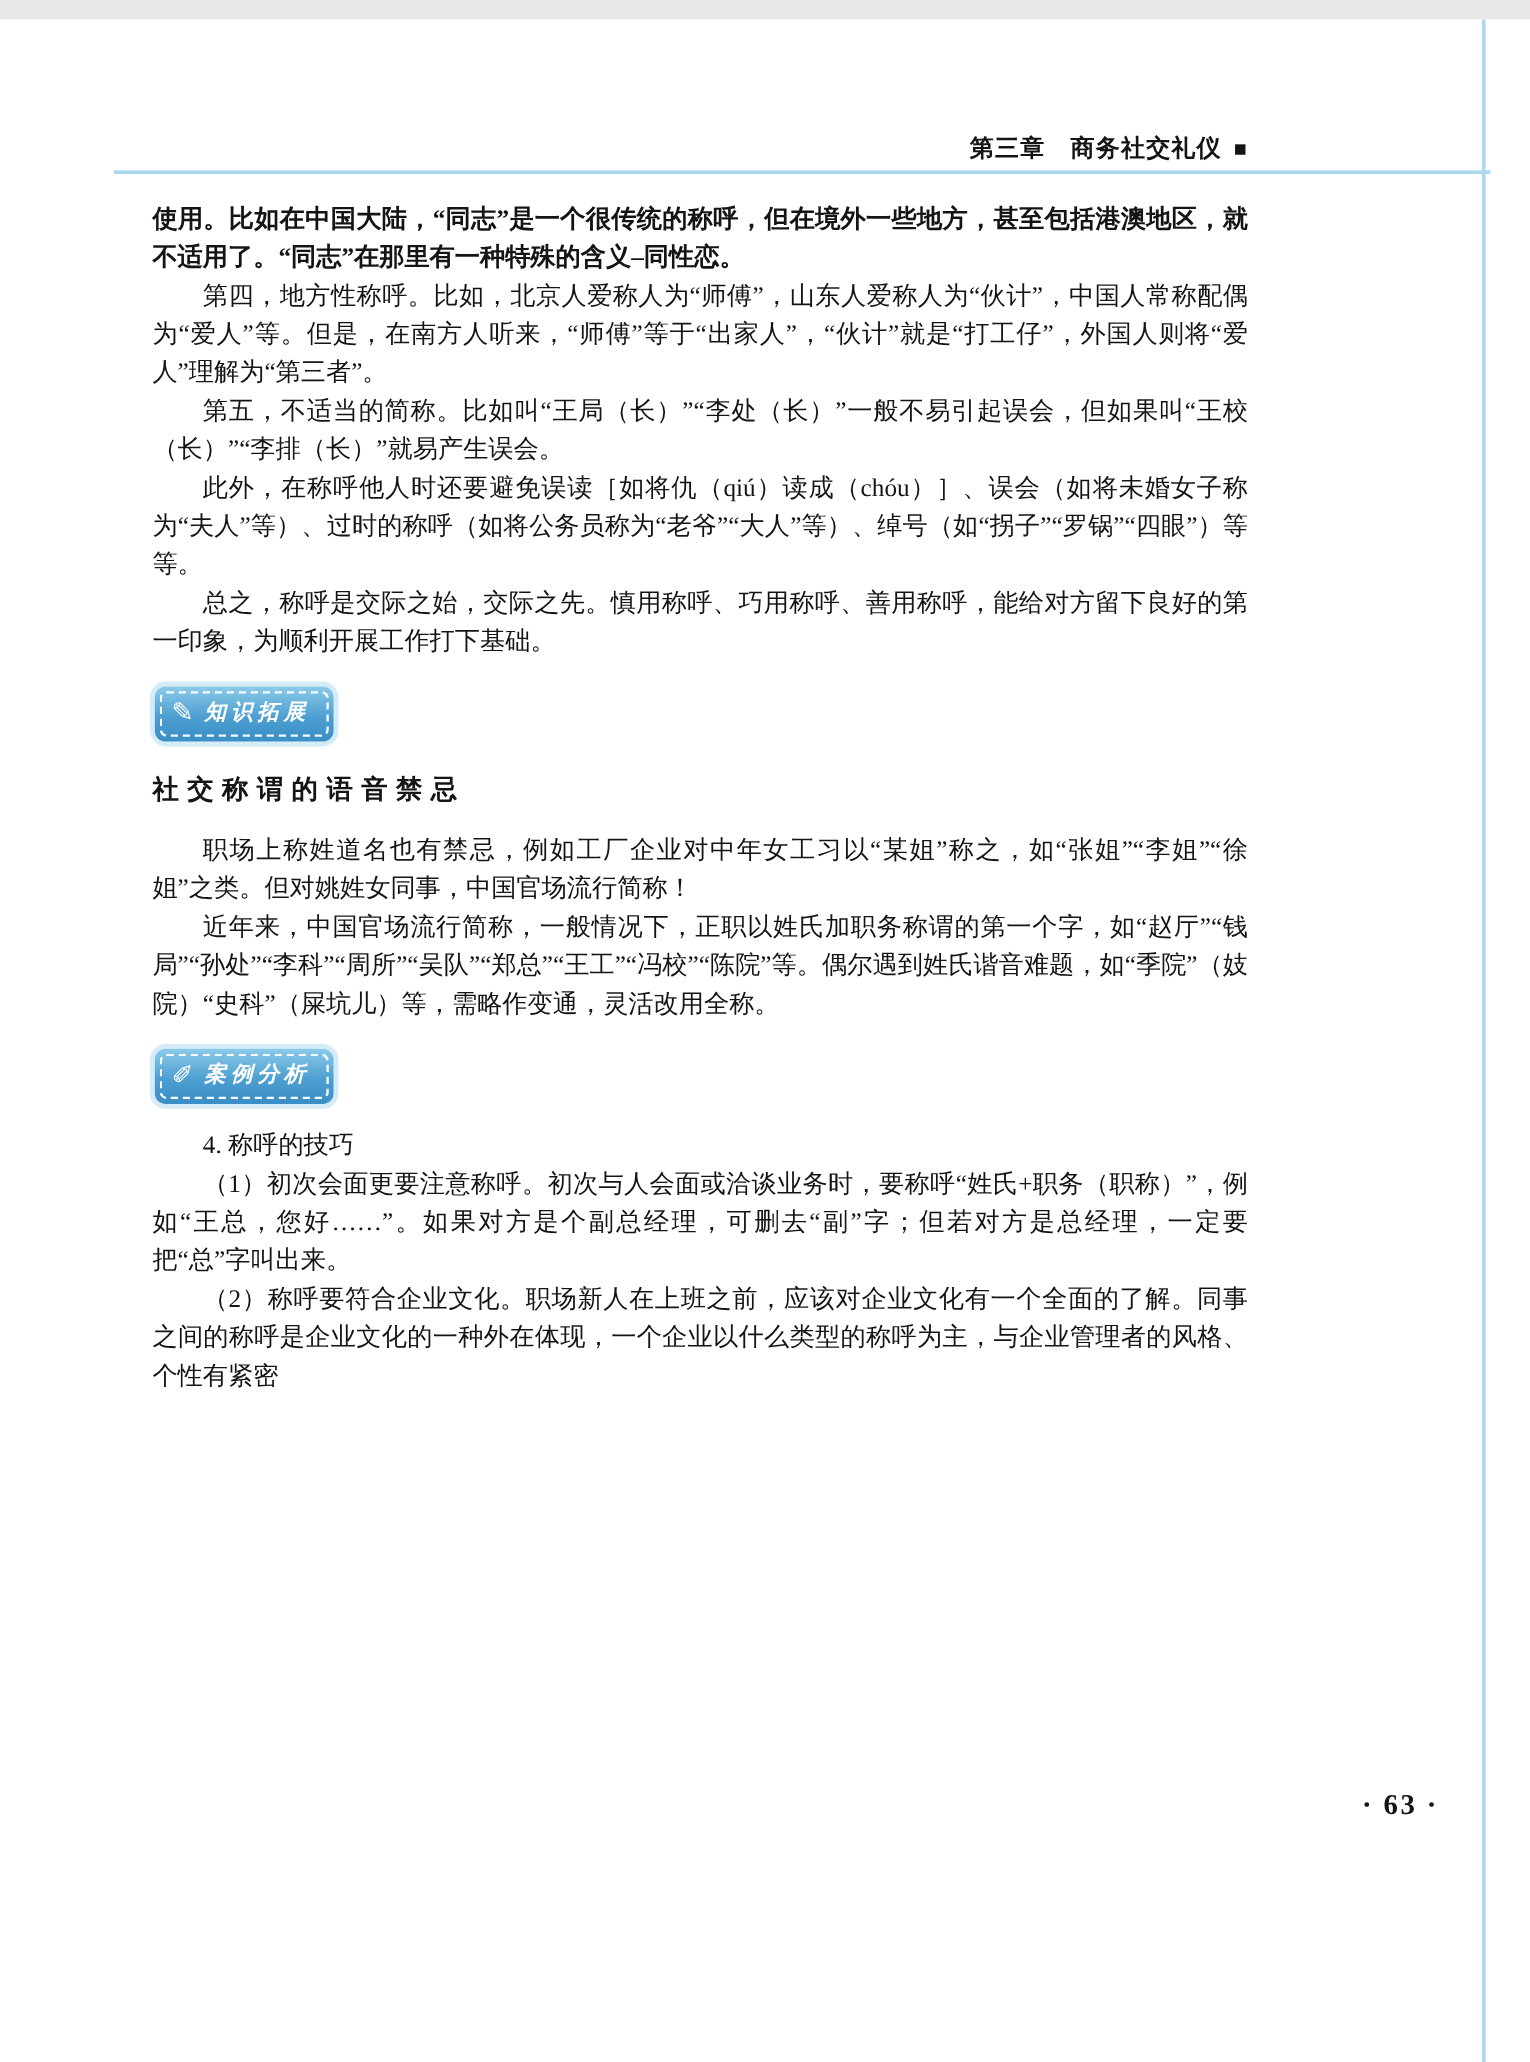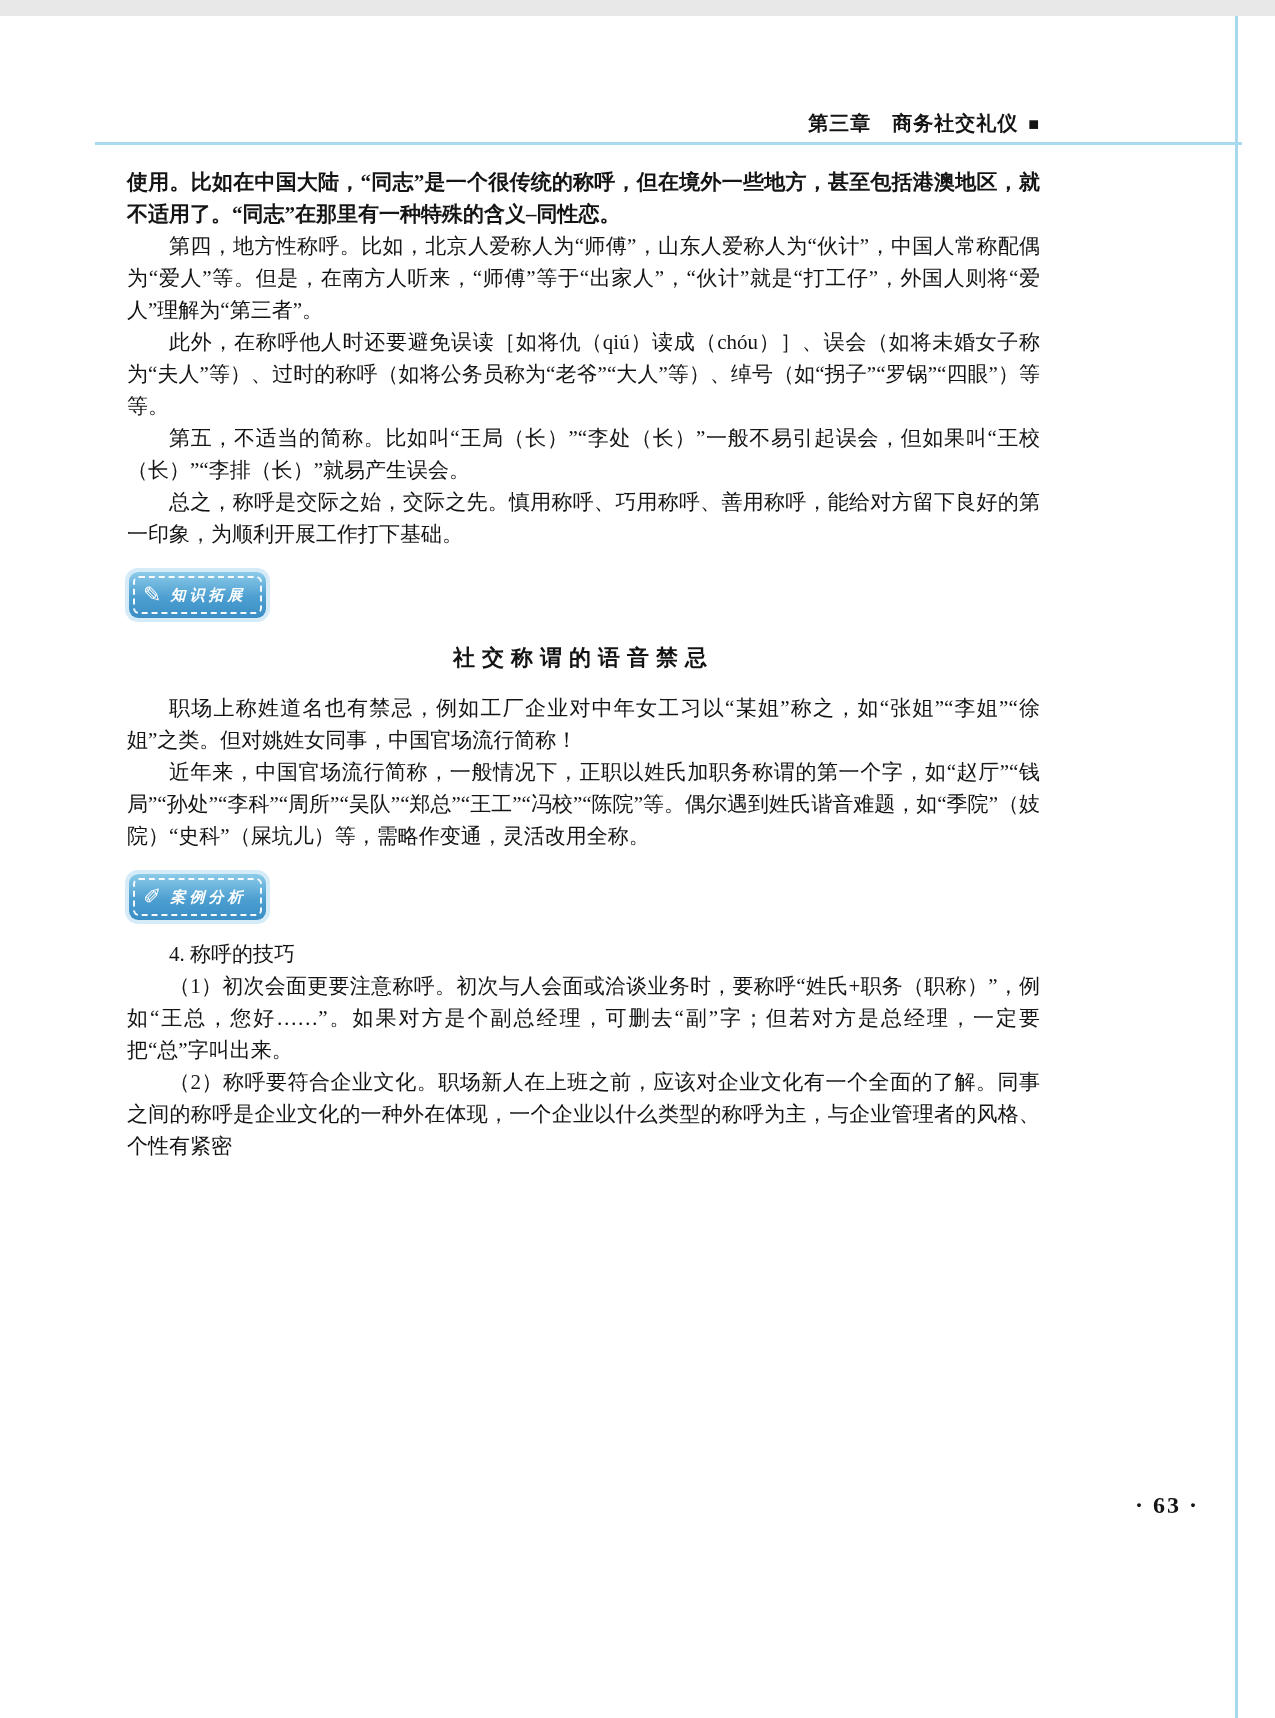--- a/index.html
+++ b/index.html
@@ -70,29 +70,29 @@
     pointer-events: none;
   }
   .badge-icon {
     color: #ffffff;
     font-size: 22px;
     line-height: 1;
     font-family: "DejaVu Sans", sans-serif;
   }
   .badge-label {
     color: #ffffff;
-    font-size: 15px;
+    font-size: 18px;
     font-weight: bold;
     font-style: italic;
     letter-spacing: 4px;
-    font-family: Liberation Serif, serif;
+    font-family: Liberation Mono, monospace;
   }
   .section-title {
     margin: 24px 0 18px;
-    text-align: center;
+    text-align: left;
     font-size: 22px;
     font-weight: bold;
     letter-spacing: 7px;
   }
   .page-number {
     position: absolute;
     top: 1476px;
     right: 76px;
     font-size: 24px;
     font-weight: bold;
@@ -109,22 +109,22 @@
   <div class="header">
     <span>第三章　商务社交礼仪</span><span class="marker">■</span>
   </div>
 
   <div class="rule"></div>
 
   <div class="content">
 
     <p class="para no-indent">使用。比如在中国大陆，“同志”是一个很传统的称呼，但在境外一些地方，甚至包括港澳地区，就不适用了。“同志”在那里有一种特殊的含义–同性恋。</p>
     <p class="para">第四，地方性称呼。比如，北京人爱称人为“师傅”，山东人爱称人为“伙计”，中国人常称配偶为“爱人”等。但是，在南方人听来，“师傅”等于“出家人”，“伙计”就是“打工仔”，外国人则将“爱人”理解为“第三者”。</p>
+    <p class="para">第五，不适当的简称。比如叫“王局（长）”“李处（长）”一般不易引起误会，但如果叫“王校（长）”“李排（长）”就易产生误会。</p>
     <p class="para">此外，在称呼他人时还要避免误读［如将仇（qiú）读成（chóu）］、误会（如将未婚女子称为“夫人”等）、过时的称呼（如将公务员称为“老爷”“大人”等）、绰号（如“拐子”“罗锅”“四眼”）等等。</p>
-    <p class="para">第五，不适当的简称。比如叫“王局（长）”“李处（长）”一般不易引起误会，但如果叫“王校（长）”“李排（长）”就易产生误会。</p>
     <p class="para">总之，称呼是交际之始，交际之先。慎用称呼、巧用称呼、善用称呼，能给对方留下良好的第一印象，为顺利开展工作打下基础。</p>
 
     <div class="badge-row">
       <div class="badge">
         <span class="badge-icon">✎</span>
         <span class="badge-label">知识拓展</span>
       </div>
     </div>
 
     <h3 class="section-title">社交称谓的语音禁忌</h3>

